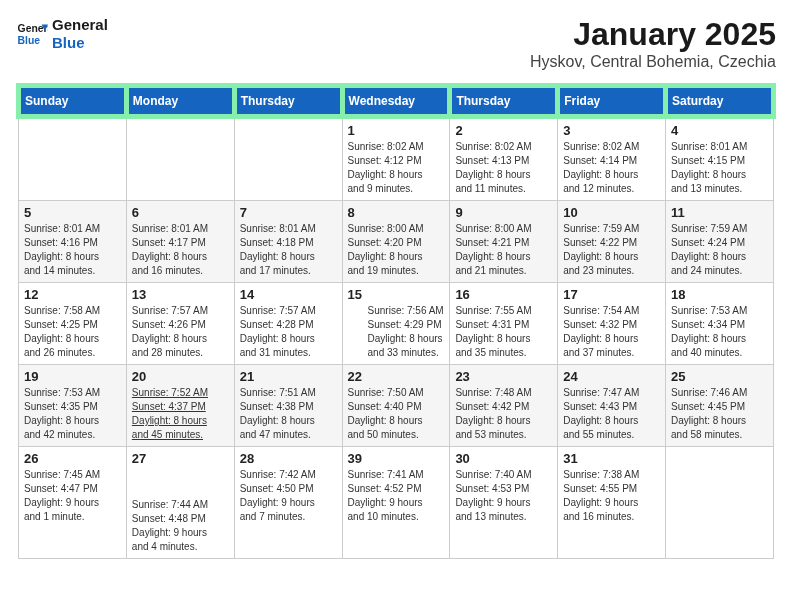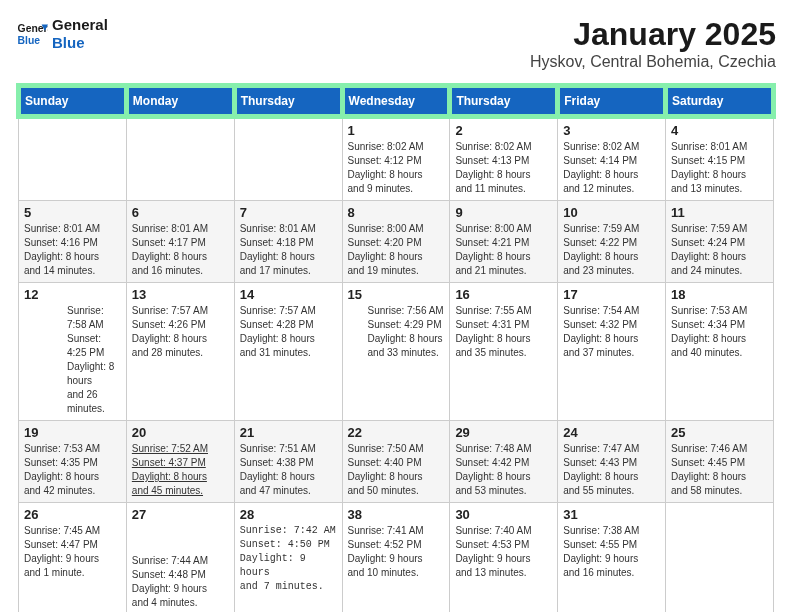--- a/index.html
+++ b/index.html
@@ -199,21 +199,21 @@
           <div class="day-num">11</div>
           <div class="day-info" style="white-space: pre-line;">Sunrise: 7:59 AM
 Sunset: 4:24 PM
 Daylight: 8 hours
 and 24 minutes.</div>
         </td>
       </tr>
       <tr>
         <td>
           <div class="day-num">12</div>
-          <div class="day-info" style="white-space: pre-line; margin-left: 43px;">Sunrise: 7:58 AM
+          <div class="day-info" style="white-space: pre-line;">Sunrise: 7:58 AM
 Sunset: 4:25 PM
 Daylight: 8 hours
 and 26 minutes.</div>
         </td>
         <td>
           <div class="day-num">13</div>
           <div class="day-info" style="white-space: pre-line;">Sunrise: 7:57 AM
 Sunset: 4:26 PM
 Daylight: 8 hours
 and 28 minutes.</div>
@@ -277,21 +277,21 @@
 and 47 minutes.</div>
         </td>
         <td>
           <div class="day-num">22</div>
           <div class="day-info" style="white-space: pre-line;">Sunrise: 7:50 AM
 Sunset: 4:40 PM
 Daylight: 8 hours
 and 50 minutes.</div>
         </td>
         <td>
-          <div class="day-num">29</div>
+          <div class="day-num">23</div>
           <div class="day-info" style="white-space: pre-line;">Sunrise: 7:48 AM
 Sunset: 4:42 PM
 Daylight: 8 hours
 and 53 minutes.</div>
         </td>
         <td>
           <div class="day-num">24</div>
           <div class="day-info" style="white-space: pre-line;">Sunrise: 7:47 AM
 Sunset: 4:43 PM
 Daylight: 8 hours
@@ -315,27 +315,27 @@
         </td>
         <td>
           <div class="day-num">27</div>
           <div class="day-info" style="white-space: pre-line; margin-top: 32px;">Sunrise: 7:44 AM
 Sunset: 4:48 PM
 Daylight: 9 hours
 and 4 minutes.</div>
         </td>
         <td>
           <div class="day-num">28</div>
-          <div class="day-info" style="white-space: pre-line; font-family: Liberation Mono, monospace;">Sunrise: 7:42 AM
+          <div class="day-info" style="white-space: pre-line;">Sunrise: 7:42 AM
 Sunset: 4:50 PM
 Daylight: 9 hours
 and 7 minutes.</div>
         </td>
         <td>
-          <div class="day-num">38</div>
+          <div class="day-num">39</div>
           <div class="day-info" style="white-space: pre-line;">Sunrise: 7:41 AM
 Sunset: 4:52 PM
 Daylight: 9 hours
 and 10 minutes.</div>
         </td>
         <td>
           <div class="day-num">30</div>
           <div class="day-info" style="white-space: pre-line;">Sunrise: 7:40 AM
 Sunset: 4:53 PM
 Daylight: 9 hours

